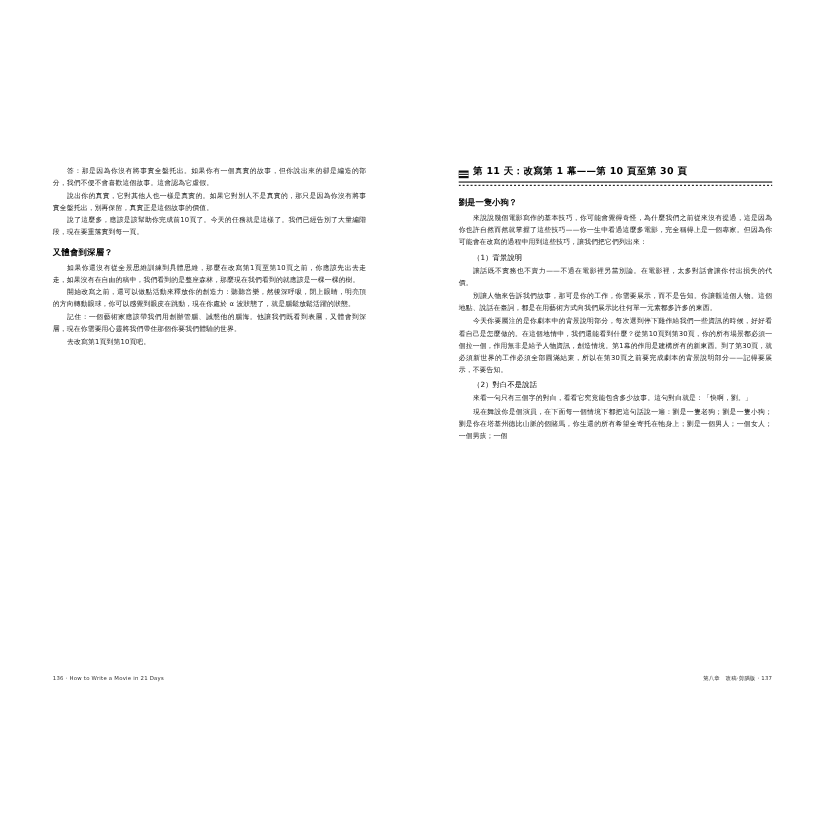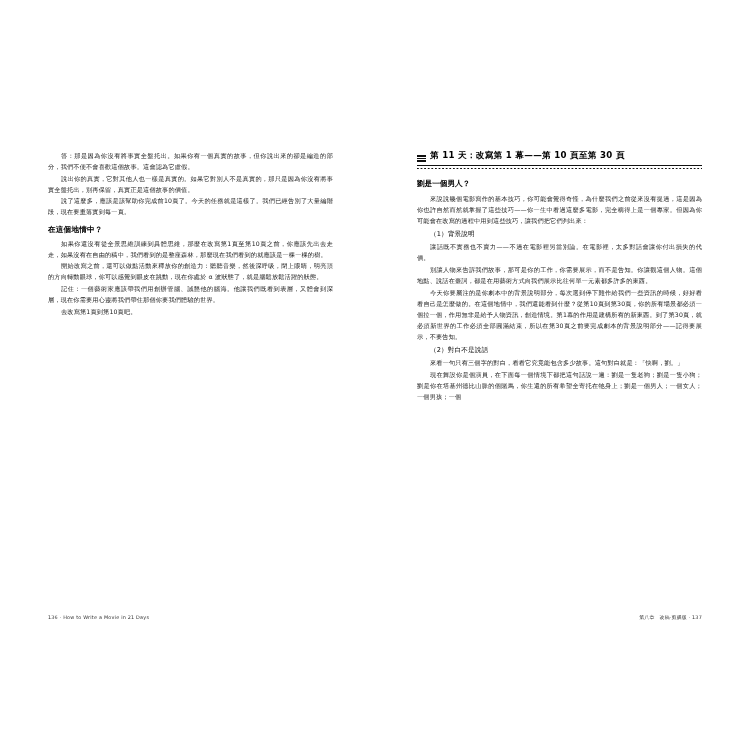--- a/index.html
+++ b/index.html
@@ -144,42 +144,42 @@
 <div class="page">
 
   <div class="spread">
 
     <div class="page-col left-col">
       <div class="body-text">
         <p class="para">答：那是因為你沒有將事實全盤托出。如果你有一個真實的故事，但你說出來的卻是編造的部分，我們不便不會喜歡這個故事。這會認為它虛假。</p>
         <p class="para">說出你的真實，它對其他人也一樣是真實的。如果它對別人不是真實的，那只是因為你沒有將事實全盤托出，別再保留，真實正是這個故事的價值。</p>
         <p class="para">說了這麼多，應該是該幫助你完成前10頁了。今天的任務就是這樣了。我們已經告別了大量編階段，現在要重落實到每一頁。</p>
 
-        <div class="section-head">在這個地情中？</div>
+        <div class="section-head">又體會到深層？</div>
 
         <p class="para">如果你還沒有從全景思維訓練到具體思維，那麼在改寫第1頁至第10頁之前，你應該先出去走走，如果沒有在自由的稿中，我們看到的是整座森林，那麼現在我們看到的就應該是一棵一棵的樹。</p>
         <p class="para">開始改寫之前，還可以做點活動來釋放你的創造力：聽聽音樂，然後深呼吸，閉上眼睛，明亮頂的方向轉動眼球，你可以感覺到眼皮在跳動，現在你處於 α 波狀態了，就是腦鬆放鬆活躍的狀態。</p>
         <p class="para">記住：一個藝術家應該帶我們用創辦管腦、誠懇他的腦海。他讓我們既看到表層，又體會到深層，現在你需要用心靈將我們帶住那個你要我們體驗的世界。</p>
         <p class="para">去改寫第1頁到第10頁吧。</p>
       </div>
       <div class="footer footer-left">136 · How to Write a Movie in 21 Days</div>
     </div>
 
     <div class="page-col right-col">
 
       <div class="day-banner">
         <div class="day-title-row">
           <span class="day-mark"></span>
           <span class="day-title">第 11 天：改寫第 1 幕——第 10 頁至第 30 頁</span>
         </div>
         <div class="rule-solid"></div>
         <div class="rule-dotted"></div>
       </div>
 
-      <div class="right-heading">劉是一個男人？</div>
+      <div class="right-heading">劉是一隻小狗？</div>
 
       <div class="body-text">
         <p class="para">來說說幾個電影寫作的基本技巧，你可能會覺得奇怪，為什麼我們之前從來沒有提過，這是因為你也許自然而然就掌握了這些技巧——你一生中看過這麼多電影，完全稱得上是一個專家。但因為你可能會在改寫的過程中用到這些技巧，讓我們把它們列出來：</p>
 
         <div class="sub-head">（1）背景說明</div>
         <p class="para">讓話既不實務也不賣力——不過在電影裡另當別論。在電影裡，太多對話會讓你付出損失的代價。</p>
         <p class="para">別讓人物來告訴我們故事，那可是你的工作，你需要展示，而不是告知。你讓觀這個人物。這個地點、說話在臺詞，都是在用藝術方式向我們展示比往何單一元素都多許多的東西。</p>
         <p class="para">今天你要屬注的是你劇本中的背景說明部分，每次選到停下雞作給我們一些資訊的時候，好好看看自己是怎麼做的。在這個地情中，我們還能看到什麼？從第10頁到第30頁，你的所有場景都必須一個拉一個，作用無非是給予人物資訊，創造情境。第1幕的作用是建構所有的新東西。到了第30頁，就必須新世界的工作必須全部圓滿結束，所以在第30頁之前要完成劇本的背景說明部分——記得要展示，不要告知。</p>
 
         <div class="sub-head">（2）對白不是說話</div>

